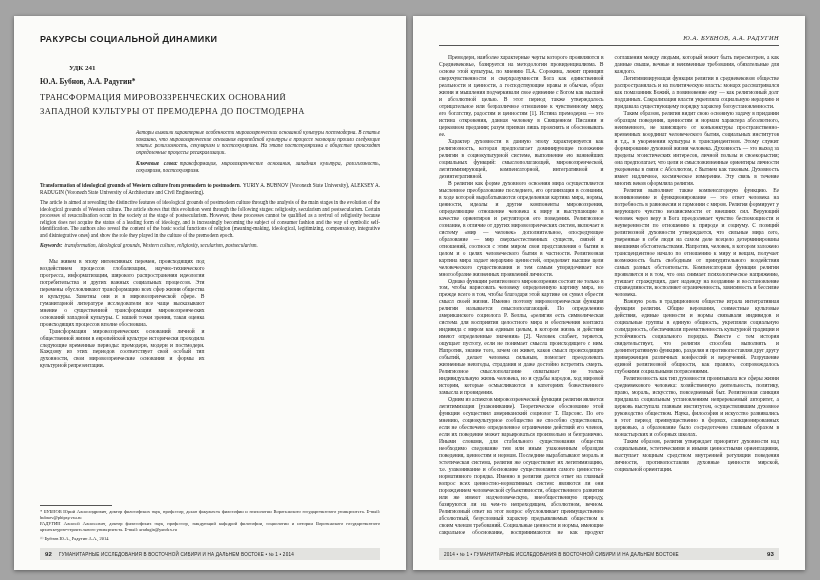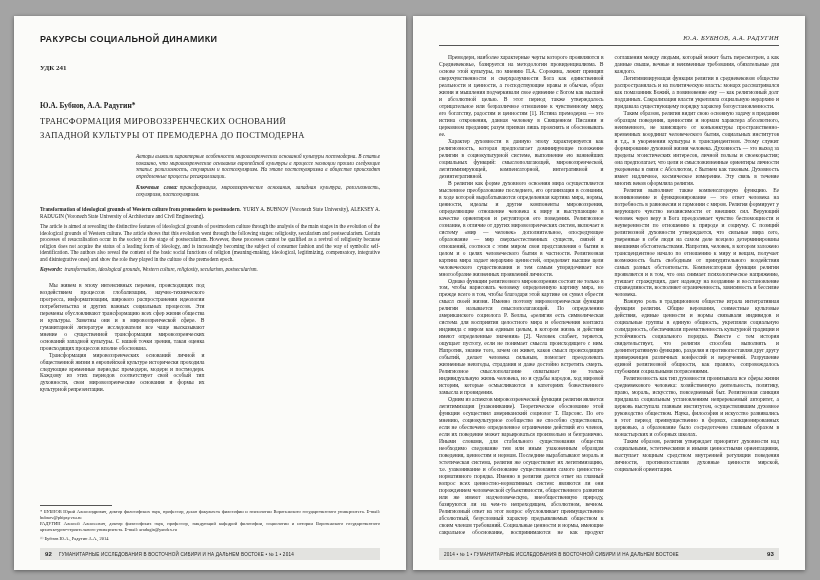--- a/index.html
+++ b/index.html
@@ -17,22 +17,22 @@
     box-shadow: 0 1px 4px rgba(0,0,0,.45);
     position: relative;
     display: flex; flex-direction: column;
     padding: 18px 26px 10px 26px;
   }
   
   .section-header {
     font-family: "Liberation Sans", sans-serif;
     font-weight: bold; font-size: 9px; letter-spacing: .4px;
   }
-  .udk { margin-top: 20px; font-weight: bold; font-size: 7px; }
-  .authors { margin-top: 29px; font-weight: bold; font-size: 7.5px; }
+  .udk { margin-top: 20px; font-weight: bold; font-size: 7px; margin-left: 29px; }
+  .authors { margin-top: 5px; font-weight: bold; font-size: 7.5px; }
   .title {
     margin-top: 5px; font-size: 8.5px; line-height: 1.6;
     letter-spacing: .4px; max-width: 290px;
   }
   .abstract-ru {
     margin-top: 11px; margin-left: 96px;
     font-style: italic; font-size: 5.2px; line-height: 1.25;
     text-align: justify;
   }
   .abstract-ru .abs-kw { margin-top: 5px; }

